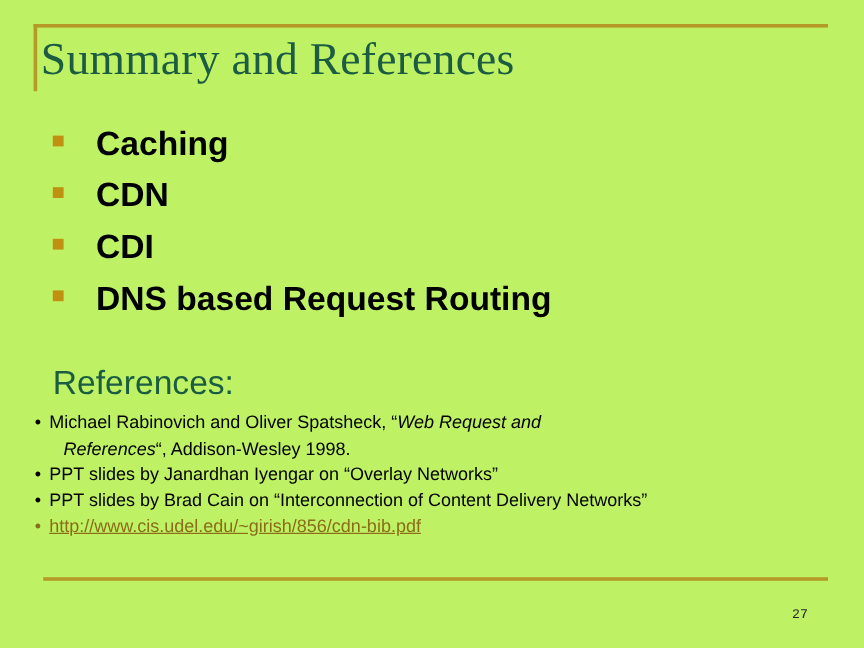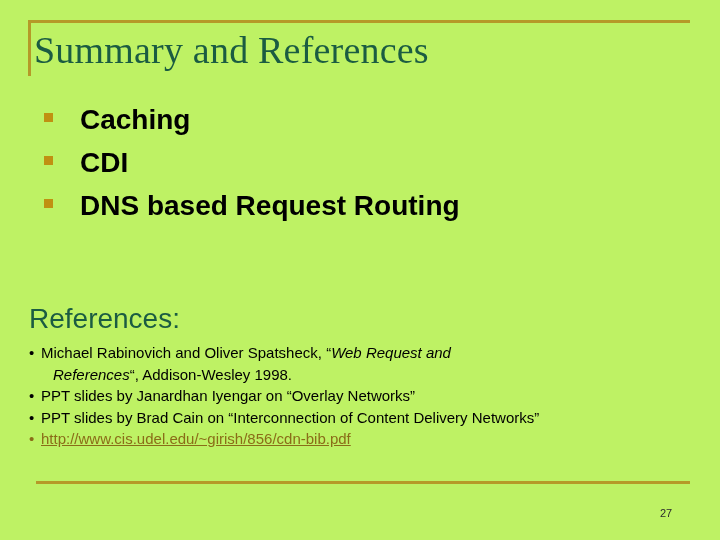--- a/index.html
+++ b/index.html
@@ -71,21 +71,21 @@
     font-family: "Liberation Sans", sans-serif;
     font-size: 28px;
     line-height: 40px;
     color: #000000;
     white-space: nowrap;
   }
 
   
   .refs-heading {
     position: absolute;
-    left: 29px;
+    left: 44px;
     top: 303px;
     font-family: "Liberation Sans", sans-serif;
     font-size: 28px;
     line-height: 32px;
     color: #1b5c42;
     white-space: nowrap;
   }
 
   
   .refs-list {
@@ -139,21 +139,21 @@
     background: #b59a28;
   }
 
   
   .page-number {
     position: absolute;
     left: 660px;
     top: 506px;
     width: 30px;
     text-align: left;
-    font-family: Liberation Sans, sans-serif;
+    font-family: Liberation Mono, monospace;
     font-size: 11px;
     line-height: 14px;
     color: #2b2b2b;
   }
 </style>
 </head>
 <body>
 
 <div class="slide">
 
@@ -161,20 +161,24 @@
 
   <div class="slide-title">Summary and References</div>
 
   <div class="bullet-list">
 
     <div class="bullet-row">
       <span class="bullet-marker"></span>
       <span class="bullet-text">Caching</span>
     </div>
 
+    <div class="bullet-row">
+      <span class="bullet-marker"></span>
+      <span class="bullet-text">CDN</span>
+    </div>
 
     <div class="bullet-row">
       <span class="bullet-marker"></span>
       <span class="bullet-text">CDI</span>
     </div>
 
     <div class="bullet-row">
       <span class="bullet-marker"></span>
       <span class="bullet-text">DNS based Request Routing</span>
     </div>

